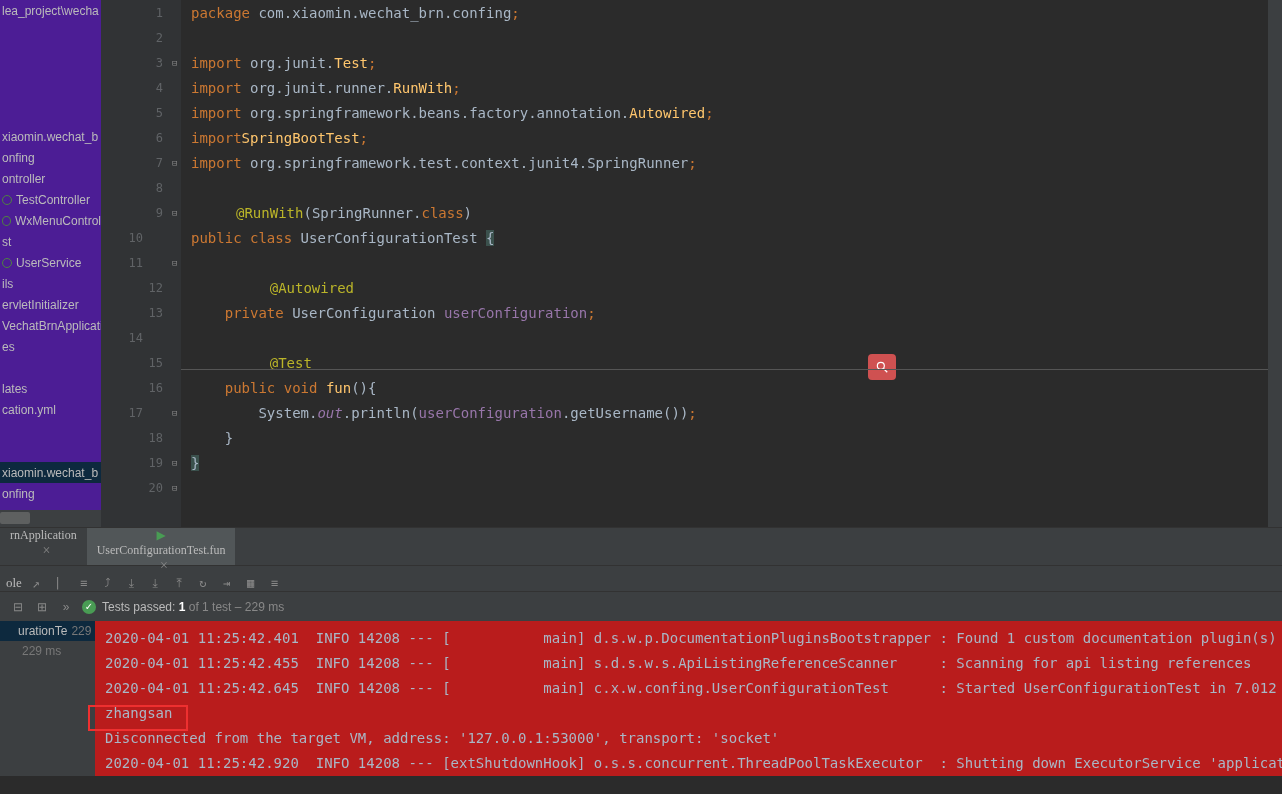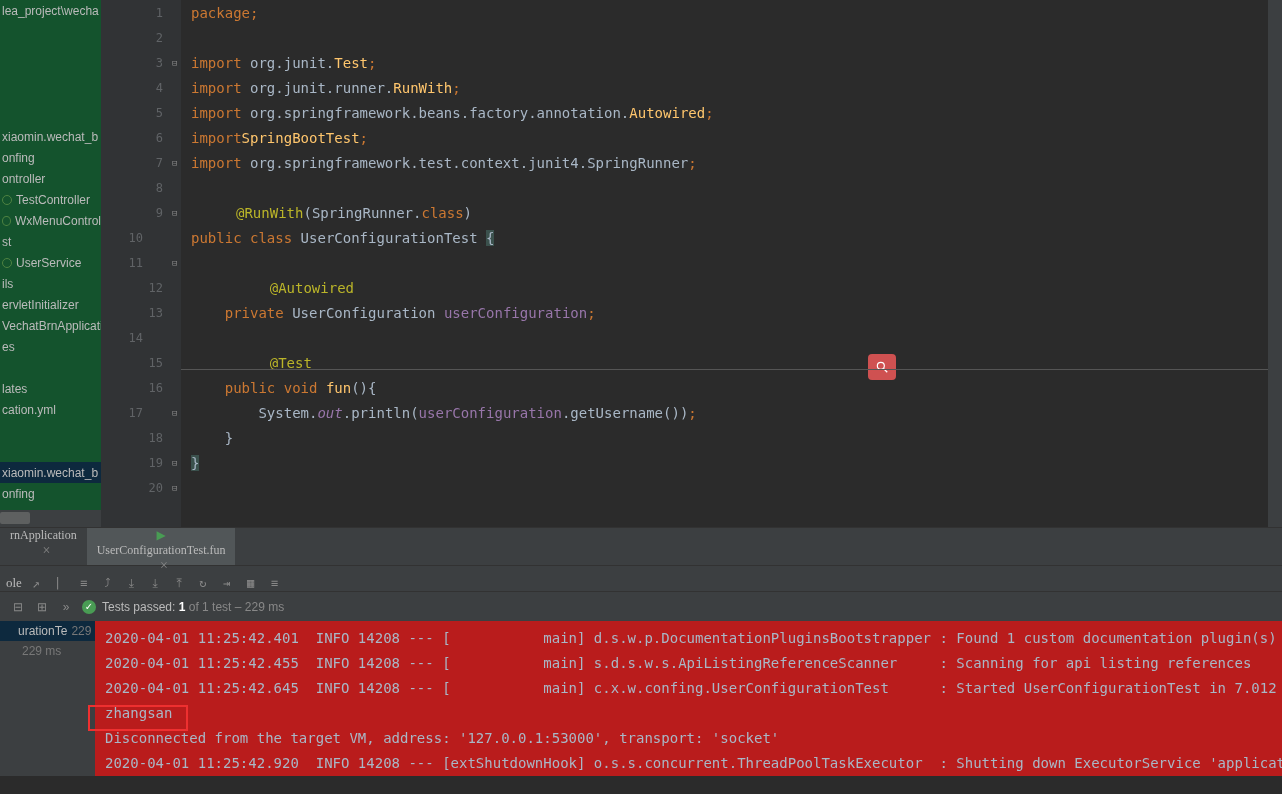--- a/index.html
+++ b/index.html
@@ -12,21 +12,21 @@
   height: 794px;
   overflow: hidden;
   position: relative;
 }
 .main-layout {
   display: flex;
   height: 527px;
 }
 .sidebar {
   width: 101px;
-  background: #14532d;
+  background: #4c1d95;
   overflow: hidden;
   position: relative;
 }
 .sidebar-row {
   height: 21px;
   display: flex;
   align-items: center;
   padding-left: 2px;
   white-space: nowrap;
   color: #bbbbbb;
@@ -325,21 +325,21 @@
       <div class="fold-mark" style="top: 483px;">⊟</div>
     </div>
 
   <div class="editor" id="editor">
     <div class="search-badge">
       <svg width="14" height="14" viewBox="0 0 24 24" fill="none" stroke="#fff" stroke-width="2">
           <circle cx="10" cy="10" r="6"></circle>
           <line x1="15" y1="15" x2="21" y2="21"></line>
         </svg>
     </div>
-  <div class="code-line"><span class="kw">package</span><span class="kw">;</span></div>
+  <div class="code-line"><span class="kw">package</span><span class="ident"> com.xiaomin.wechat_brn.confing</span><span class="kw">;</span></div>
       <div class="code-line"></div>
       <div class="code-line"><span class="kw">import</span><span class="ident"> org.junit.</span><span class="type">Test</span><span class="kw">;</span></div>
       <div class="code-line"><span class="kw">import</span><span class="ident"> org.junit.runner.</span><span class="type">RunWith</span><span class="kw">;</span></div>
       <div class="code-line"><span class="kw">import</span><span class="ident"> org.springframework.beans.factory.annotation.</span><span class="type">Autowired</span><span class="kw">;</span></div>
       <div class="code-line"><span class="kw">import</span><span class="type">SpringBootTest</span><span class="kw">;</span></div>
       <div class="code-line"><span class="kw">import</span><span class="ident"> org.springframework.test.context.junit4.SpringRunner</span><span class="kw">;</span></div>
       <div class="code-line"></div>
       <div class="code-line"><span class="anno">@RunWith</span><span class="ident">(</span><span class="ident">SpringRunner.</span><span class="kw">class</span><span class="ident">)</span></div>
       <div class="code-line"><span class="kw">public </span><span class="kw">class</span><span class="ident"> UserConfigurationTest </span><span class="brace-hl">{</span></div>
       <div class="code-line"></div>

